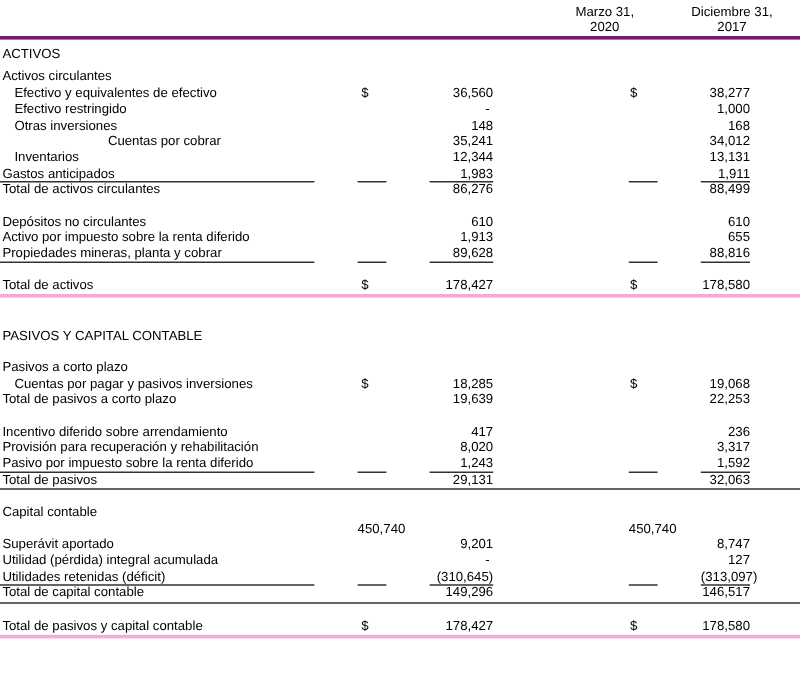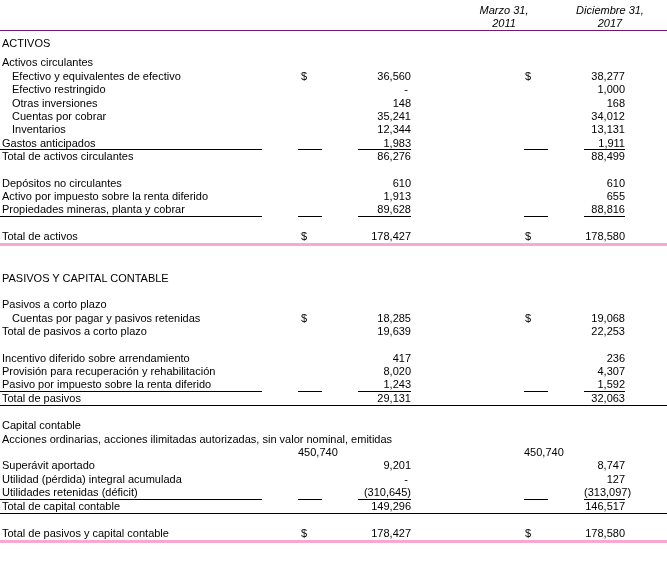--- a/index.html
+++ b/index.html
@@ -17,23 +17,22 @@
     -webkit-font-smoothing: antialiased;
   }
   #sheet {
     width: 667px;
   }
   
   .header {
     display: grid;
     grid-template-columns: 1fr 72px 34px 72px 21px;
     padding-top: 4px;
-    border-bottom: 1px solid #701a75;
+    border-bottom: 3px solid #701a75;
     margin-bottom: 6px;
-    font-style: italic;
   }
   .hcol { grid-row: 1; text-align: center; }
   .hcol.c1 { grid-column: 2; }
   .hcol.c2 { grid-column: 4; }
   .hline { height: 13px; line-height: 13px; white-space: nowrap; }
   
   .row {
     display: grid;
     grid-template-columns: 1fr 24px 53px 41px 24px 41px 6px;
     height: 13.4px;
@@ -57,21 +56,21 @@
   .b-thick3 { border-bottom: 3px solid #f9a8d4; }
   .b-split .seg-l, .b-split .seg-r { border-bottom: 1px solid #000; }
 </style>
 </head>
 <body>
 
 <div id="sheet">
   <div class="header">
     <div class="hcol c1">
       <div class="hline">Marzo 31,</div>
-      <div class="hline">2011</div>
+      <div class="hline">2020</div>
     </div>
     <div class="hcol c2">
       <div class="hline">Diciembre 31,</div>
       <div class="hline">2017</div>
     </div>
   </div>
   <div>
       <div class="row">
         <div class="c-label">ACTIVOS</div>
         <div class="c-d1"></div>
@@ -112,21 +111,21 @@
       <div class="row">
         <div class="c-label" style="padding-left: 12px;">Otras inversiones</div>
         <div class="c-d1"></div>
         <div class="c-v1">148</div>
         <div class="c-gap"></div>
         <div class="c-d2"></div>
         <div class="c-v2">168</div>
         <div class="c-end"></div>
       </div>
       <div class="row">
-        <div class="c-label" style="padding-left: 12px;">Cuentas por cobrar</div>
+        <div class="c-label" style="padding-left: 12px; text-align: center;">Cuentas por cobrar</div>
         <div class="c-d1"></div>
         <div class="c-v1">35,241</div>
         <div class="c-gap"></div>
         <div class="c-d2"></div>
         <div class="c-v2">34,012</div>
         <div class="c-end"></div>
       </div>
       <div class="row">
         <div class="c-label" style="padding-left: 12px;">Inventarios</div>
         <div class="c-d1"></div>
@@ -206,21 +205,21 @@
       <div class="row">
         <div class="c-label">Pasivos a corto plazo</div>
         <div class="c-d1"></div>
         <div class="c-v1"></div>
         <div class="c-gap"></div>
         <div class="c-d2"></div>
         <div class="c-v2"></div>
         <div class="c-end"></div>
       </div>
       <div class="row">
-        <div class="c-label" style="padding-left: 12px;">Cuentas por pagar y pasivos retenidas</div>
+        <div class="c-label" style="padding-left: 12px;">Cuentas por pagar y pasivos inversiones</div>
         <div class="c-d1">$</div>
         <div class="c-v1">18,285</div>
         <div class="c-gap"></div>
         <div class="c-d2">$</div>
         <div class="c-v2">19,068</div>
         <div class="c-end"></div>
       </div>
       <div class="row">
         <div class="c-label">Total de pasivos a corto plazo</div>
         <div class="c-d1"></div>
@@ -239,21 +238,21 @@
         <div class="c-d2"></div>
         <div class="c-v2">236</div>
         <div class="c-end"></div>
       </div>
       <div class="row">
         <div class="c-label">Provisión para recuperación y rehabilitación</div>
         <div class="c-d1"></div>
         <div class="c-v1">8,020</div>
         <div class="c-gap"></div>
         <div class="c-d2"></div>
-        <div class="c-v2">4,307</div>
+        <div class="c-v2">3,317</div>
         <div class="c-end"></div>
       </div>
       <div class="row b-split">
         <div class="c-label seg-l">Pasivo por impuesto sobre la renta diferido</div>
         <div class="c-d1 seg-l"></div>
         <div class="c-v1 seg-l">1,243</div>
         <div class="c-gap"></div>
         <div class="c-d2 seg-r"></div>
         <div class="c-v2 seg-r">1,592</div>
         <div class="c-end"></div>
@@ -271,29 +270,20 @@
       <div class="row">
         <div class="c-label">Capital contable</div>
         <div class="c-d1"></div>
         <div class="c-v1"></div>
         <div class="c-gap"></div>
         <div class="c-d2"></div>
         <div class="c-v2"></div>
         <div class="c-end"></div>
       </div>
       <div class="row">
-        <div class="c-label">Acciones ordinarias, acciones ilimitadas autorizadas, sin valor nominal, emitidas</div>
-        <div class="c-d1"></div>
-        <div class="c-v1"></div>
-        <div class="c-gap"></div>
-        <div class="c-d2"></div>
-        <div class="c-v2"></div>
-        <div class="c-end"></div>
-      </div>
-      <div class="row">
         <div class="c-d1"></div>
         <div class="c-v1">450,740</div>
         <div class="c-gap"></div>
         <div class="c-d2"></div>
         <div class="c-v2">450,740</div>
         <div class="c-end"></div>
       </div>
       <div class="row">
         <div class="c-label">Superávit aportado</div>
         <div class="c-d1"></div>

